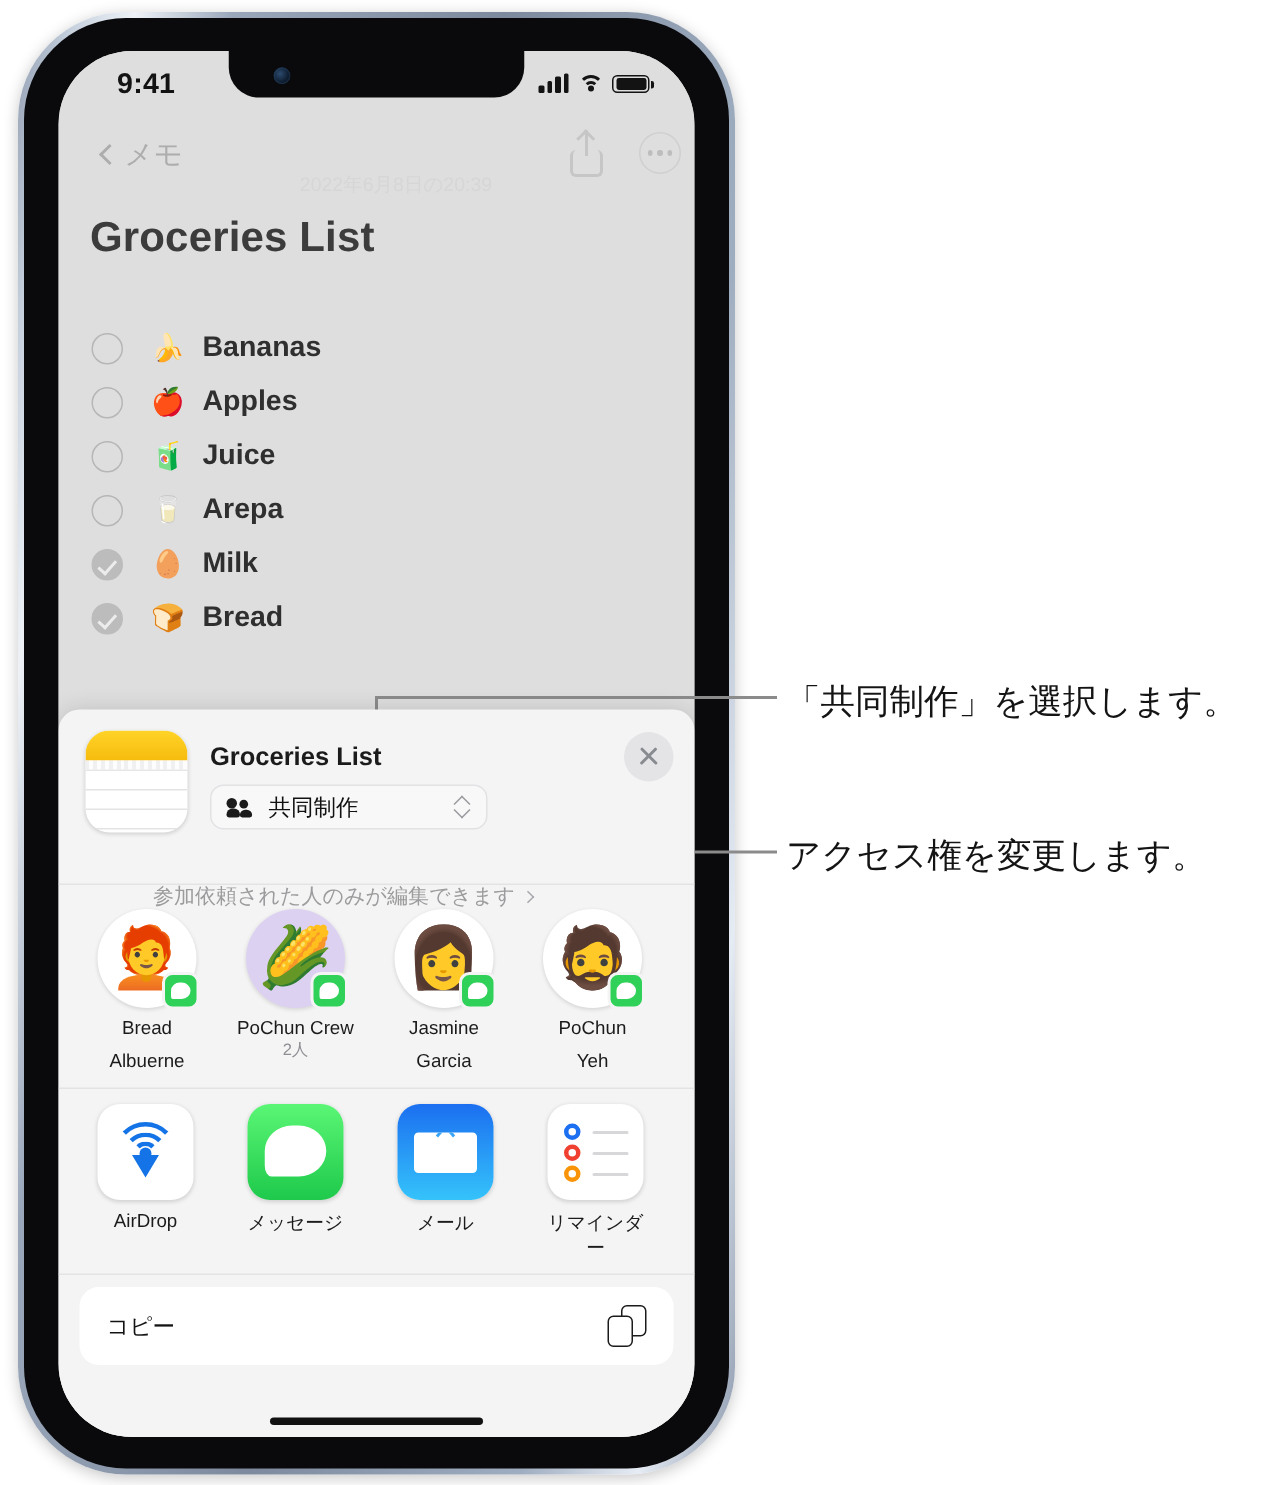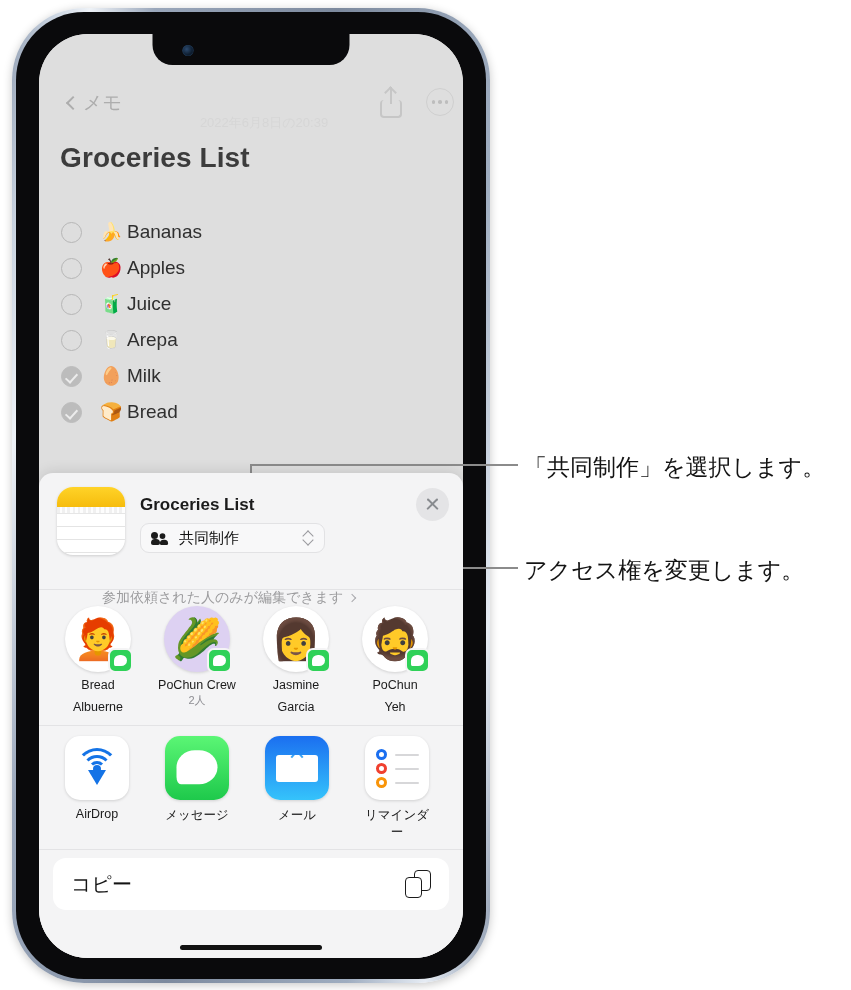--- a/index.html
+++ b/index.html
@@ -110,21 +110,21 @@
 
   .checklist { position:absolute; left:22px; top:180px; width:380px; }
   .ck-row { display:flex; align-items:center; height:36px; }
   .ck-box { width:21px; height:21px; border-radius:50%; border:1.6px solid #b6b6b6;
     flex:0 0 auto; position:relative; }
   .ck-box.done { background:#bcbcbc; border-color:#bcbcbc; }
   .ck-box.done::after { content:""; position:absolute; left:6.2px; top:4px;
     width:5px; height:10px; border-right:2px solid #ececec; border-bottom:2px solid #ececec;
     transform: rotate(42deg); }
   .ck-emoji { width:30px; margin-left:15px; font-size:18px; text-align:center; line-height:1; }
-  .ck-lbl { margin-left:0; font-size:19px; color:#2f2f2f; }
+  .ck-lbl { margin-left:8px; font-size:19px; color:#2f2f2f;font-weight:bold; }
 
   
   .sheet {
     position:absolute; left:0; right:0; bottom:0; height:485px;
     background:#f4f4f5; border-top-left-radius:14px; border-top-right-radius:14px;
     box-shadow: 0 -1px 14px rgba(0,0,0,.12);
     z-index: 20;
   }
   .sh-head { position:relative; height:116px; }
   .notes-icon { position:absolute; left:18px; top:14px; width:68px; height:68px;
@@ -220,21 +220,21 @@
   .rem .r1 { top:13px; border-color:#1b6ff0; }
   .rem .r2 { top:27px; border-color:#f0402f; }
   .rem .r3 { top:41px; border-color:#f99408; }
   .rem .l { position:absolute; left:30px; width:24px; height:2.4px; border-radius:2px; background:#d7d7d9; }
   .rem .l1 { top:17.5px; } .rem .l2 { top:31.5px; } .rem .l3 { top:45.5px; }
 
   
   .copy-wrap { padding:8px 14px 0 14px; }
   .copy-row { height:52px; background:#fff; border-radius:13px;
     display:flex; align-items:center; padding:0 18px; }
-  .copy-lbl { font-size:20px; color:#131313; }
+  .copy-lbl { font-size:15px; color:#131313; }
   .copy-icon { margin-left:auto; width:26px; height:28px; position:relative; }
   .copy-icon .bk { position:absolute; right:0; top:0; width:17px; height:21px;
     border:1.8px solid #1b1b1b; border-radius:4px; }
   .copy-icon .fr { position:absolute; left:0; bottom:0; width:17px; height:21px;
     border:1.8px solid #1b1b1b; border-radius:4px; background:#fff; }
 
   .home-ind { position:absolute; left:50%; transform:translateX(-50%); bottom:8px;
     width:142px; height:5.4px; border-radius:3px; background:#111; z-index:25; }
 
   
@@ -256,20 +256,39 @@
     <div class="phone-mid">
       <div class="phone-screen">
 
         <div class="notch">
 
           <div class="notch-cam"></div>
         </div>
 
         <div class="notes">
 
+          <div class="statusbar">
+            <div class="sb-time">9:41</div>
+            <div class="sb-right">
+              <div class="sig">
+                  <i></i>
+                  <i></i>
+                  <i></i>
+                  <i></i>
+                </div>
+              <div class="wifi">
+                  <span class="a"></span>
+                  <span class="b"></span>
+                  <span class="c"></span>
+                </div>
+              <div class="batt">
+                  <i></i>
+                </div>
+            </div>
+          </div>
 
           <div class="nav">
             <div class="nav-back">
               <div class="chev-l"></div>
               <div class="nav-back-lbl">メモ</div>
             </div>
             <div class="nav-date">2022年6月8日の20:39</div>
             <div class="nav-share">
               <div class="box"></div>
               <div class="arw"></div>

